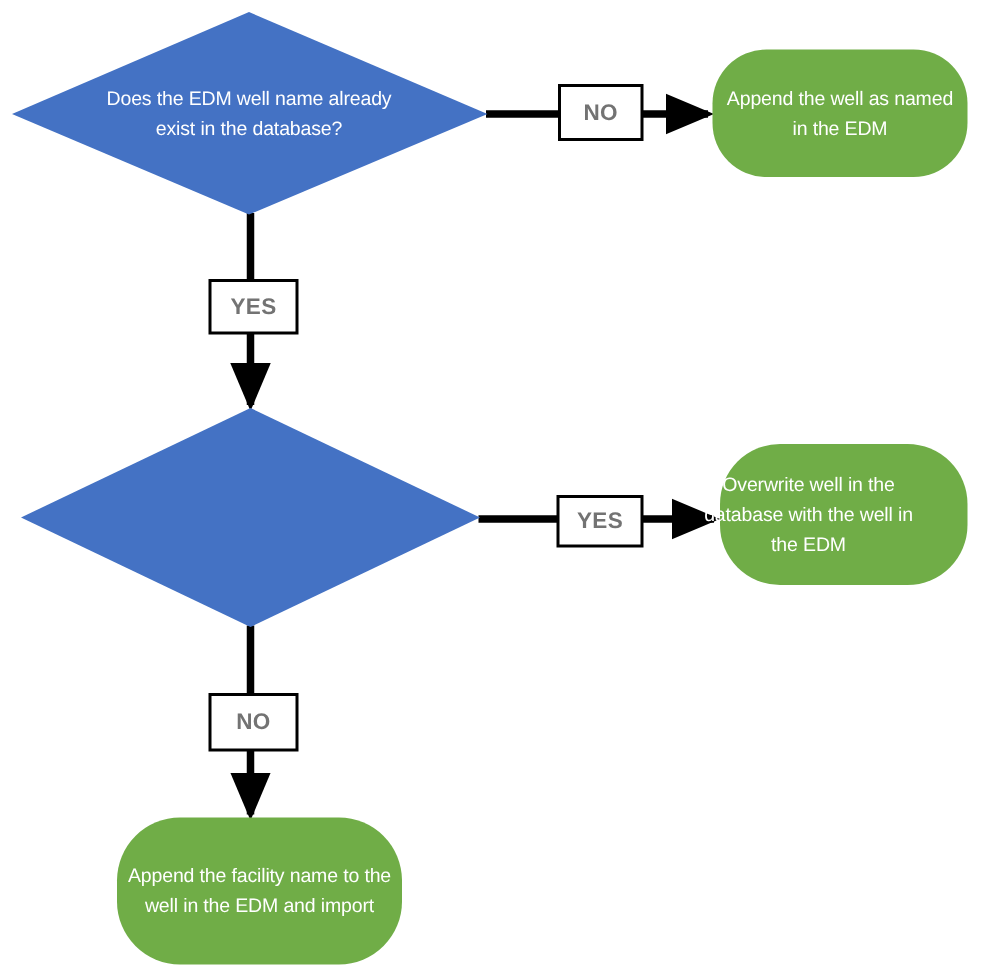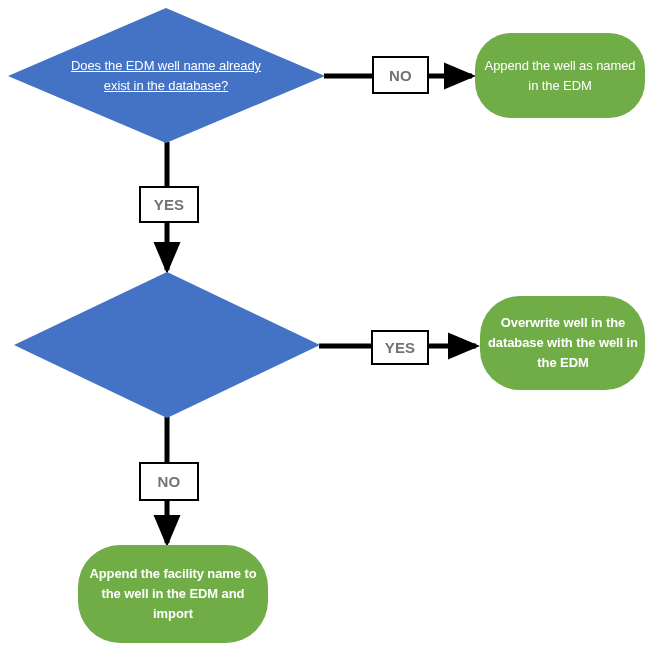--- a/index.html
+++ b/index.html
@@ -52,27 +52,27 @@
     text-align: center;
     color: #737373;
     font-family: "Liberation Sans", sans-serif;
     font-size: 15px;
     font-weight: bold;
     letter-spacing: 0.2px;
     pointer-events: none;
   }
 
   
-  #d1-text { left: 60px;  top: 36px;  width: 212px; height: 80px; text-decoration: underline; }
+  #d1-text { left: 60px;  top: 36px;  width: 212px; height: 80px; }
   
   #d2-text { left: 64px;  top: 300px; width: 206px; height: 90px; }
   
   #g1-text { left: 481px; top: 42px;  width: 158px; height: 68px; }
-  #g2-text { left: 486px; top: 304px; width: 154px; height: 78px; font-weight: bold; }
-  #g3-text { left: 84px;  top: 554px; width: 178px; height: 80px; font-weight: bold; }
+  #g2-text { left: 462px; top: 304px; width: 154px; height: 78px; }
+  #g3-text { left: 84px;  top: 554px; width: 178px; height: 80px; }
   
   #lbl-no-1  { left: 373px; top: 57px;  width: 55px; height: 36px; }
   #lbl-yes-1 { left: 140px; top: 187px; width: 58px; height: 35px; }
   #lbl-yes-2 { left: 372px; top: 331px; width: 56px; height: 33px; }
   #lbl-no-2  { left: 140px; top: 463px; width: 58px; height: 37px; }
 </style>
 </head>
 <body>
 
 <div id="flowchart-root">

